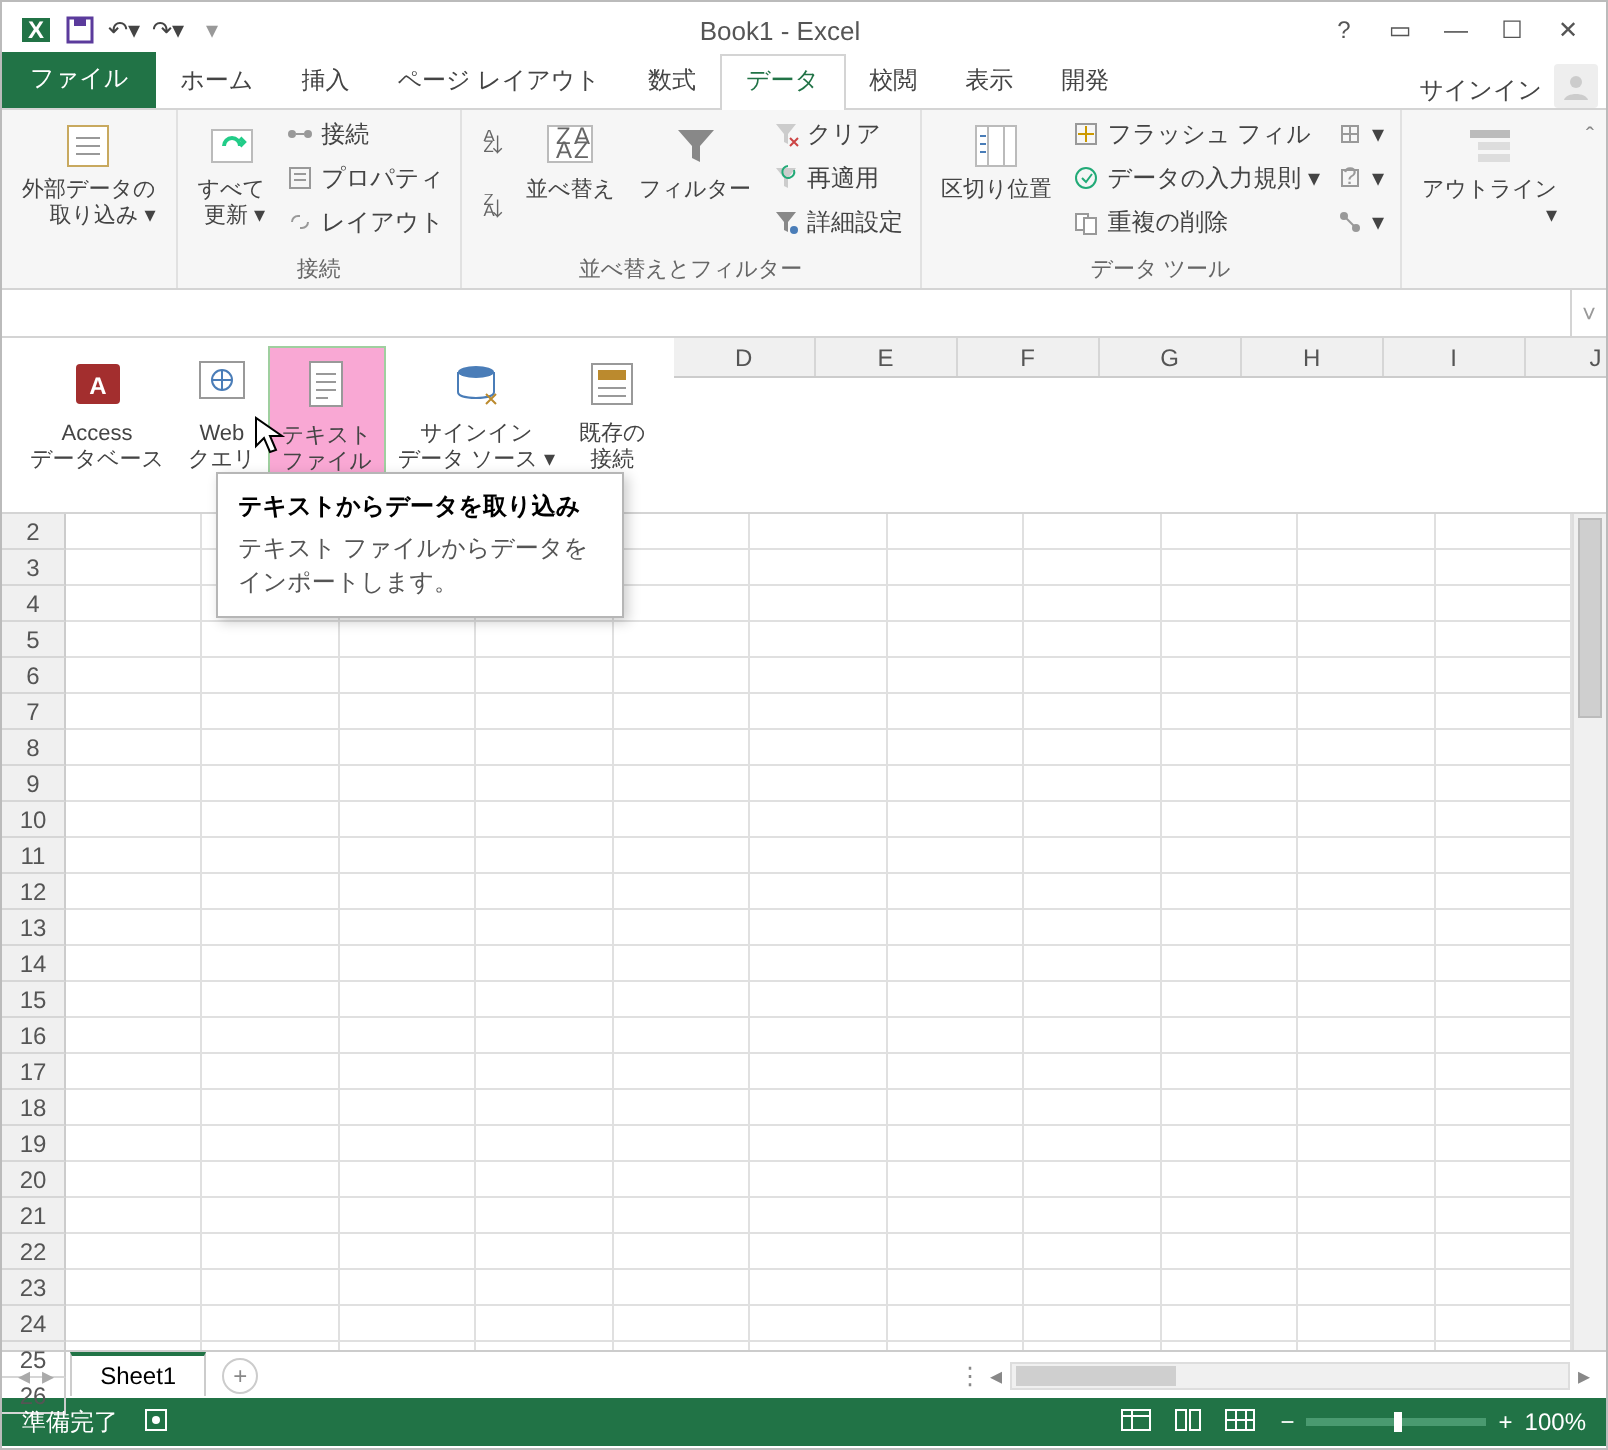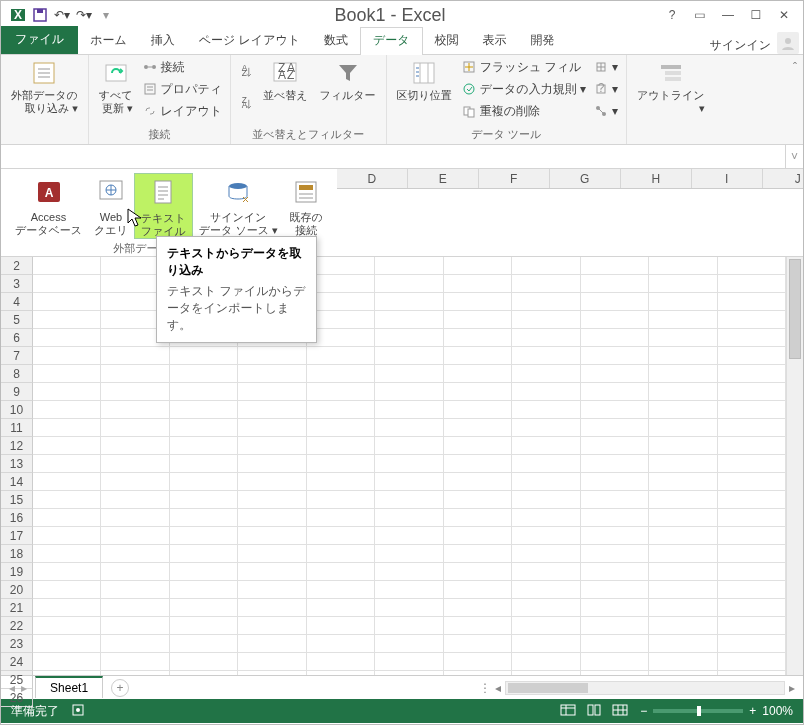--- a/index.html
+++ b/index.html
@@ -3,21 +3,21 @@
 <meta charset="utf-8">
 <style>
 * { margin: 0; padding: 0; box-sizing: border-box; font-family: "Meiryo UI", "MS PGothic", sans-serif; font-size: 12px; }
 body { width: 804px; height: 725px; background: #fff; overflow: hidden; border: 1px solid #bbb; }
 
 
 .titlebar { height: 28px; background: #fff; display: flex; align-items: center; }
 .titlebar .qat { display: flex; align-items: center; gap: 0; padding-left: 6px; }
 .titlebar .qat .ico { width: 22px; height: 22px; display: flex; align-items: center; justify-content: center; color: #444; font-size: 12px; }
 .titlebar .qat svg { width: 16px; height: 16px; }
-.titlebar .title { flex: 1; text-align: center; color: #555; font-size: 18px; }
+.titlebar .title { flex: 1; text-align: center; color: #555; font-size: 13px; }
 .titlebar .winctl { display: flex; align-items: center; gap: 10px; padding-right: 10px; color: #555; }
 .titlebar .winctl .ico { width: 18px; text-align: center; }
 
 
 .tabs { height: 26px; display: flex; align-items: flex-end; border-bottom: 1px solid #d4d4d4; }
 .tabs .file { background: #217346; color: #fff; padding: 5px 14px 6px; font-size: 12px; }
 .tabs .tab { padding: 4px 12px 5px; color: #444; position: relative; }
 .tabs .tab.active { color: #217346; }
 .tabs .tab.active::after { content:""; position:absolute; left:0; right:0; bottom:-1px; height:1px; background:#fff; }
 .tabs .tab.active { border-top:1px solid #d4d4d4; border-left:1px solid #d4d4d4; border-right:1px solid #d4d4d4; }
@@ -38,41 +38,41 @@
 .smbtn svg { width:14px; height:14px; }
 
 
 .fbar { height: 24px; border-bottom: 1px solid #d4d4d4; display: flex; align-items: stretch; }
 .fbar .drop { width: 18px; border-left: 1px solid #d4d4d4; display:flex; align-items:center; justify-content:center; color:#999; }
 
 
 .importrow { height: 88px; border-bottom: 1px solid #d4d4d4; display:flex; position:relative; }
 .imp-group { display:flex; padding: 4px 8px 0; }
 .imp-btn { display:flex; flex-direction:column; align-items:center; text-align:center; padding:4px 6px 0; color:#444; gap:4px; }
-.imp-btn.sel { background:#bef264; border:1px solid #9fcf9f; }
+.imp-btn.sel { background:#f9a8d4; border:1px solid #9fcf9f; }
 .imp-btn .lbl { font-size:11px; line-height:13px; }
 .imp-btn svg { width:30px; height:30px; }
 .imp-label { text-align:center; color:#666; font-size:11px; padding:2px 0; }
 
 
 .colhdr { height: 20px; display:flex; border-bottom:1px solid #ccc; background:#f0f0f0; }
 .colhdr .ch { width:71px; text-align:center; color:#555; border-right:1px solid #d6d6d6; font-size:12px; line-height:20px; }
 
 
 .gridwrap { height: 460px; display:flex; }
 .rowhdr { width:32px; background:#f0f0f0; }
 .rowhdr .rh { height:18px; text-align:center; color:#555; border-bottom:1px solid #d6d6d6; border-right:1px solid #ccc; font-size:12px; line-height:18px; }
 .cells { flex:1; position:relative; overflow:hidden; }
 .cells .row { height:18px; display:flex; }
 .cells .cell { width:71px; height:18px; border-right:1px solid #e0e0e0; border-bottom:1px solid #e0e0e0; }
 .vscroll { width:17px; background:#f0f0f0; border-left:1px solid #ddd; position:relative; }
 .vscroll .thumb { position:absolute; top:2px; left:2px; right:2px; height:100px; background:#cfcfcf; border:1px solid #bbb; }
 
 
-.tooltip { position:absolute; left:108px; top:236px; width:161px; background:#fff; border:1px solid #b6b6b6; box-shadow:2px 2px 6px rgba(0,0,0,.2); padding:8px 10px; z-index:10;margin-left:48px; }
+.tooltip { position:absolute; left:108px; top:236px; width:204px; background:#fff; border:1px solid #b6b6b6; box-shadow:2px 2px 6px rgba(0,0,0,.2); padding:8px 10px; z-index:10; }
 .tooltip .tt-title { font-weight:bold; margin-bottom:4px; }
 .tooltip .tt-body { color:#555; }
 
 
 .cursor { position:absolute; left:127px; top:208px; z-index:20; }
 
 
 .sheettabs { height: 24px; border-top:1px solid #ccc; display:flex; align-items:center; background:#fff; }
 .sheettabs .nav { display:flex; gap:6px; padding:0 8px; color:#aaa; }
 .sheettabs .stab { padding:3px 14px; border:1px solid #ccc; border-bottom:none; background:#fff; font-size:12px; position:relative; top:-1px; border-top:2px solid #217346;text-align:center; }
@@ -217,20 +217,43 @@
             <text x="16" y="13" font-size="7" fill="#666">A</text>
             <text x="16" y="20" font-size="7" fill="#666">Z</text>
           </svg>
         <div class="lbl">並べ替え</div>
       </div>
       <div class="bigbtn">
         <svg viewBox="0 0 28 28">
             <path d="M5 6h18l-7 8v8l-4-2v-6z" fill="#888"></path>
           </svg>
         <div class="lbl">フィルター</div>
+      </div>
+      <div class="col">
+        <div class="smbtn">
+            <svg viewBox="0 0 14 14">
+              <path d="M2 2h10l-4 5v5l-2-1V7z" fill="#ccc"></path>
+              <path d="M9 9l4 4M13 9l-4 4" stroke="#c44"></path>
+            </svg>
+            <span>クリア</span>
+          </div>
+        <div class="smbtn">
+            <svg viewBox="0 0 14 14">
+              <path d="M2 2h10l-4 5v5l-2-1V7z" fill="#ccc"></path>
+              <path d="M11 3a3 3 0 1 1-3-2" fill="none" stroke="#2a7"></path>
+            </svg>
+            <span>再適用</span>
+          </div>
+        <div class="smbtn">
+            <svg viewBox="0 0 14 14">
+              <path d="M2 2h10l-4 5v5l-2-1V7z" fill="#888"></path>
+              <circle cx="11" cy="11" r="2" fill="#4a7db8"></circle>
+            </svg>
+            <span>詳細設定</span>
+          </div>
       </div>
     </div>
     <div class="label">並べ替えとフィルター</div>
   </div>
   <div class="group">
     <div class="body">
       <div class="bigbtn">
         <svg viewBox="0 0 28 28">
             <rect x="4" y="4" width="20" height="20" fill="#fff" stroke="#bbb"></rect>
             <path d="M10 4v20M18 4v20" stroke="#bbb"></path>

